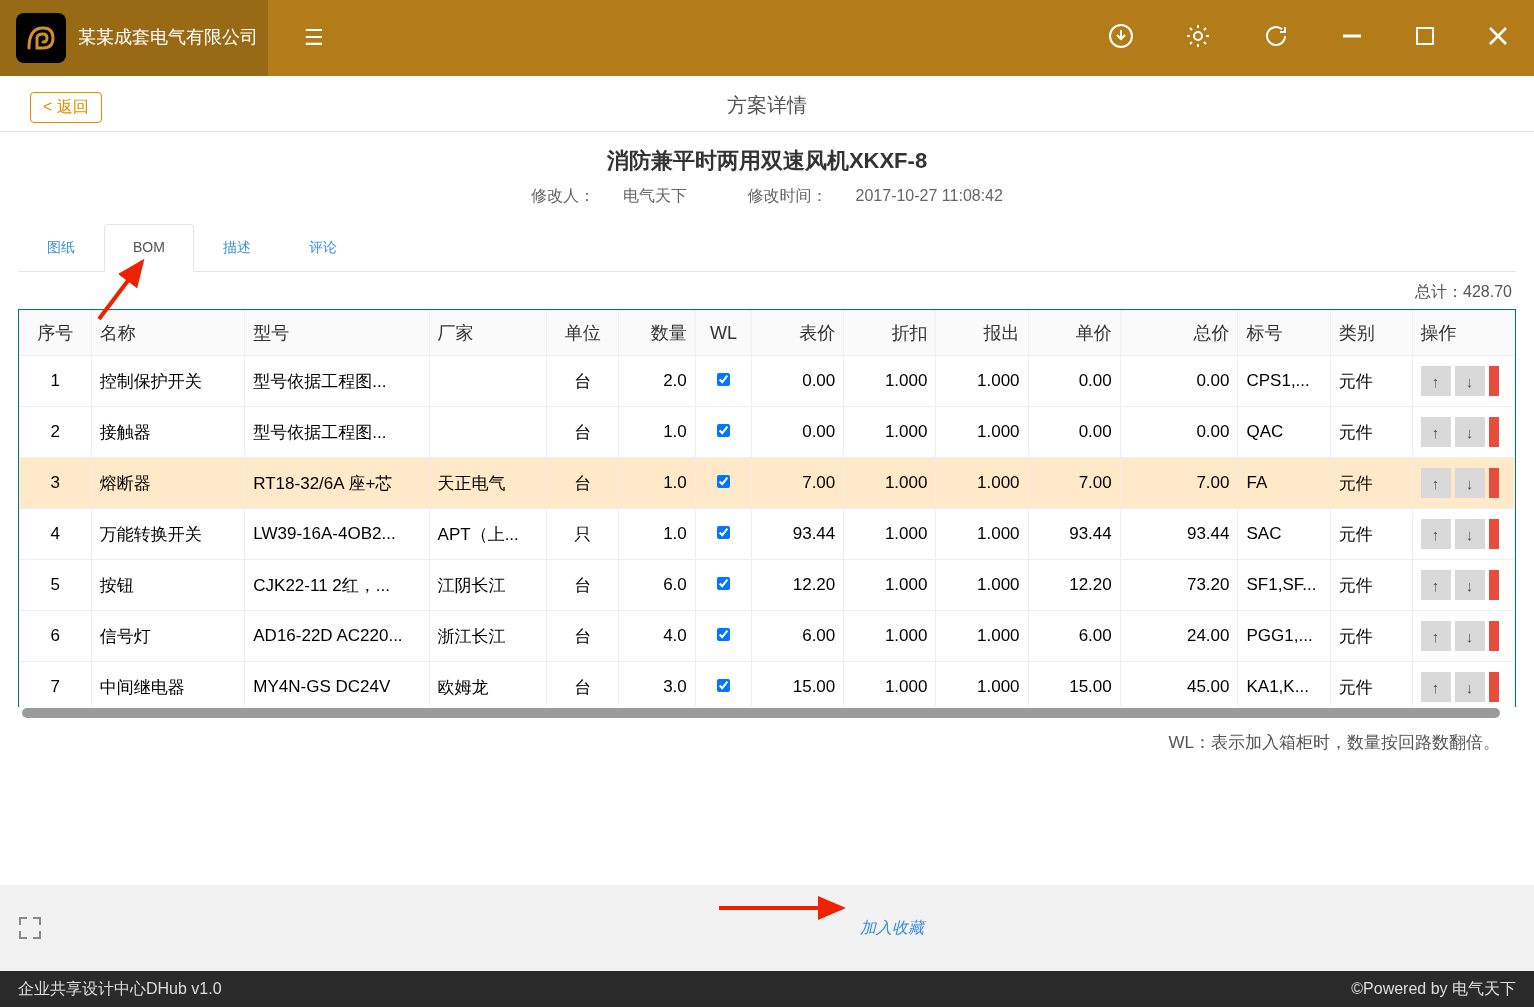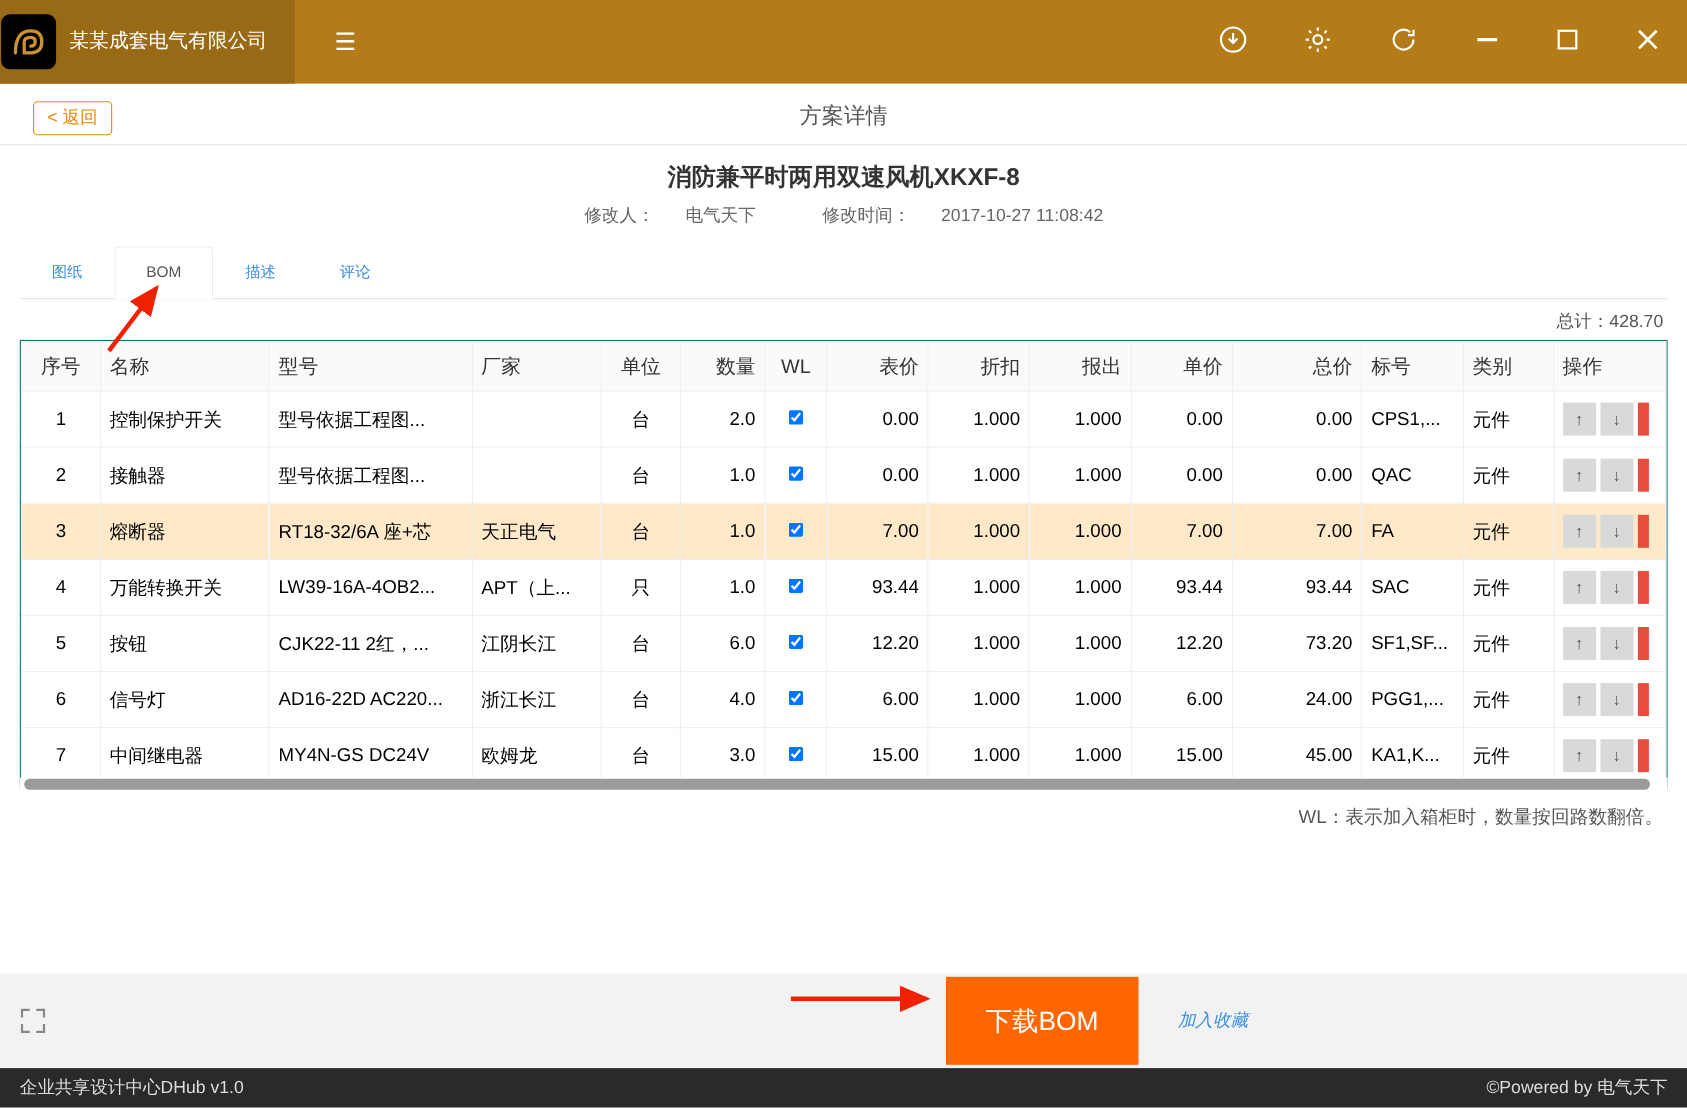--- a/index.html
+++ b/index.html
@@ -1,20 +1,20 @@
 <!DOCTYPE html>
 <html><head>
 <meta charset="utf-8">
 <style>
 * { margin:0; padding:0; box-sizing:border-box; font-family:"Microsoft YaHei","PingFang SC",sans-serif; }
 body { background:#fff; width:1534px; height:1007px; overflow:hidden; position:relative; }
 
 
 .titlebar { height:76px; background:#b47c18; display:flex; align-items:center; position:relative; }
-.side-block { width:268px; height:76px; background:#996a15; display:flex; align-items:center; gap:12px; padding-left:1px; }
+.side-block { width:268px; height:76px; background:#996a15; display:flex; align-items:center; gap:12px; padding-left:16px; }
 .logo { width:50px; height:50px; background:#000; border-radius:8px; display:flex; align-items:center; justify-content:center; color:#c9922e; font-weight:bold; }
 .company { color:#fff; font-size:18px; line-height:1.3; }
 .hamburger { margin-left:36px; color:#fff; font-size:22px; cursor:pointer; }
 .win-controls { position:absolute; right:24px; display:flex; gap:50px; color:#fff; align-items:center; }
 .win-controls span, .win-controls svg { cursor:pointer; }
 
 
 .toolbar { height:56px; border-bottom:1px solid #e5e5e5; display:flex; align-items:flex-start; padding:16px 30px; position:relative; }
 .back-btn { border:1px solid #e68a00; color:#e68a00; background:#fff; padding:4px 12px; border-radius:4px; font-size:16px; cursor:pointer; }
 .tb-title { position:absolute; left:50%; transform:translateX(-50%); font-size:20px; color:#555; }
@@ -40,21 +40,21 @@
 th.c,td.c{ text-align:center; }
 th.r,td.r{ text-align:right; }
 tbody tr.hl { background:#ffe9c9; }
 .ops { display:flex; gap:4px; align-items:center; }
 .op-btn { width:30px; height:30px; background:#d9d9d9; display:flex; align-items:center; justify-content:center; cursor:pointer; font-size:15px; color:#555; }
 .del-btn { width:10px; height:30px; background:#e74c3c; cursor:pointer; }
 
 .hscroll { position:absolute; left:18px; right:18px; bottom:288px; height:12px; background:#fff; }
 .hscroll .thumb { position:absolute; left:4px; top:1px; right:16px; height:10px; background:#9b9b9b; border-radius:5px; }
 
-.note { text-align:right; padding:14px 22px 0; font-size:17px; color:#555; }
+.note { text-align:right; padding:14px 34px 0; font-size:17px; color:#555; }
 
 
 .footer { position:absolute; left:0; right:0; bottom:36px; height:86px; background:#f2f2f2; display:flex; align-items:center; }
 .expand { width:60px; display:flex; align-items:center; justify-content:center; color:#888; font-size:26px; cursor:pointer; }
 .actions { position:absolute; left:860px; display:flex; align-items:center; gap:36px; }
 .dl-btn { background:#ff6600; color:#fff; padding:24px 36px; font-size:24px; border:none; cursor:pointer; }
 .fav-link { color:#3b8de3; font-size:16px; cursor:pointer;font-style:italic; }
 
 
 .status { position:absolute; left:0; right:0; bottom:0; height:36px; background:#2a2a2a; color:#ddd; display:flex; align-items:center; justify-content:space-between; padding:0 18px; font-size:16px; }
@@ -357,21 +357,20 @@
 
 <div class="note">WL：表示加入箱柜时，数量按回路数翻倍。</div>
 
 <div class="footer">
   <div class="expand">
     <svg width="28" height="28" viewBox="0 0 28 28" stroke="#888" stroke-width="2" fill="none">
         <path d="M4 11V4h7M24 17v7h-7M17 4h7v7M11 24H4v-7"></path>
       </svg>
   </div>
   <div class="actions">
-    <button class="dl-btn">下载BOM</button>
     <a class="fav-link">加入收藏</a>
   </div>
 </div>
 
 <div class="status">
   <span>企业共享设计中心DHub v1.0</span>
   <span>©Powered by 电气天下</span>
 </div>
 
 <svg class="arrow1" width="60" height="70">

